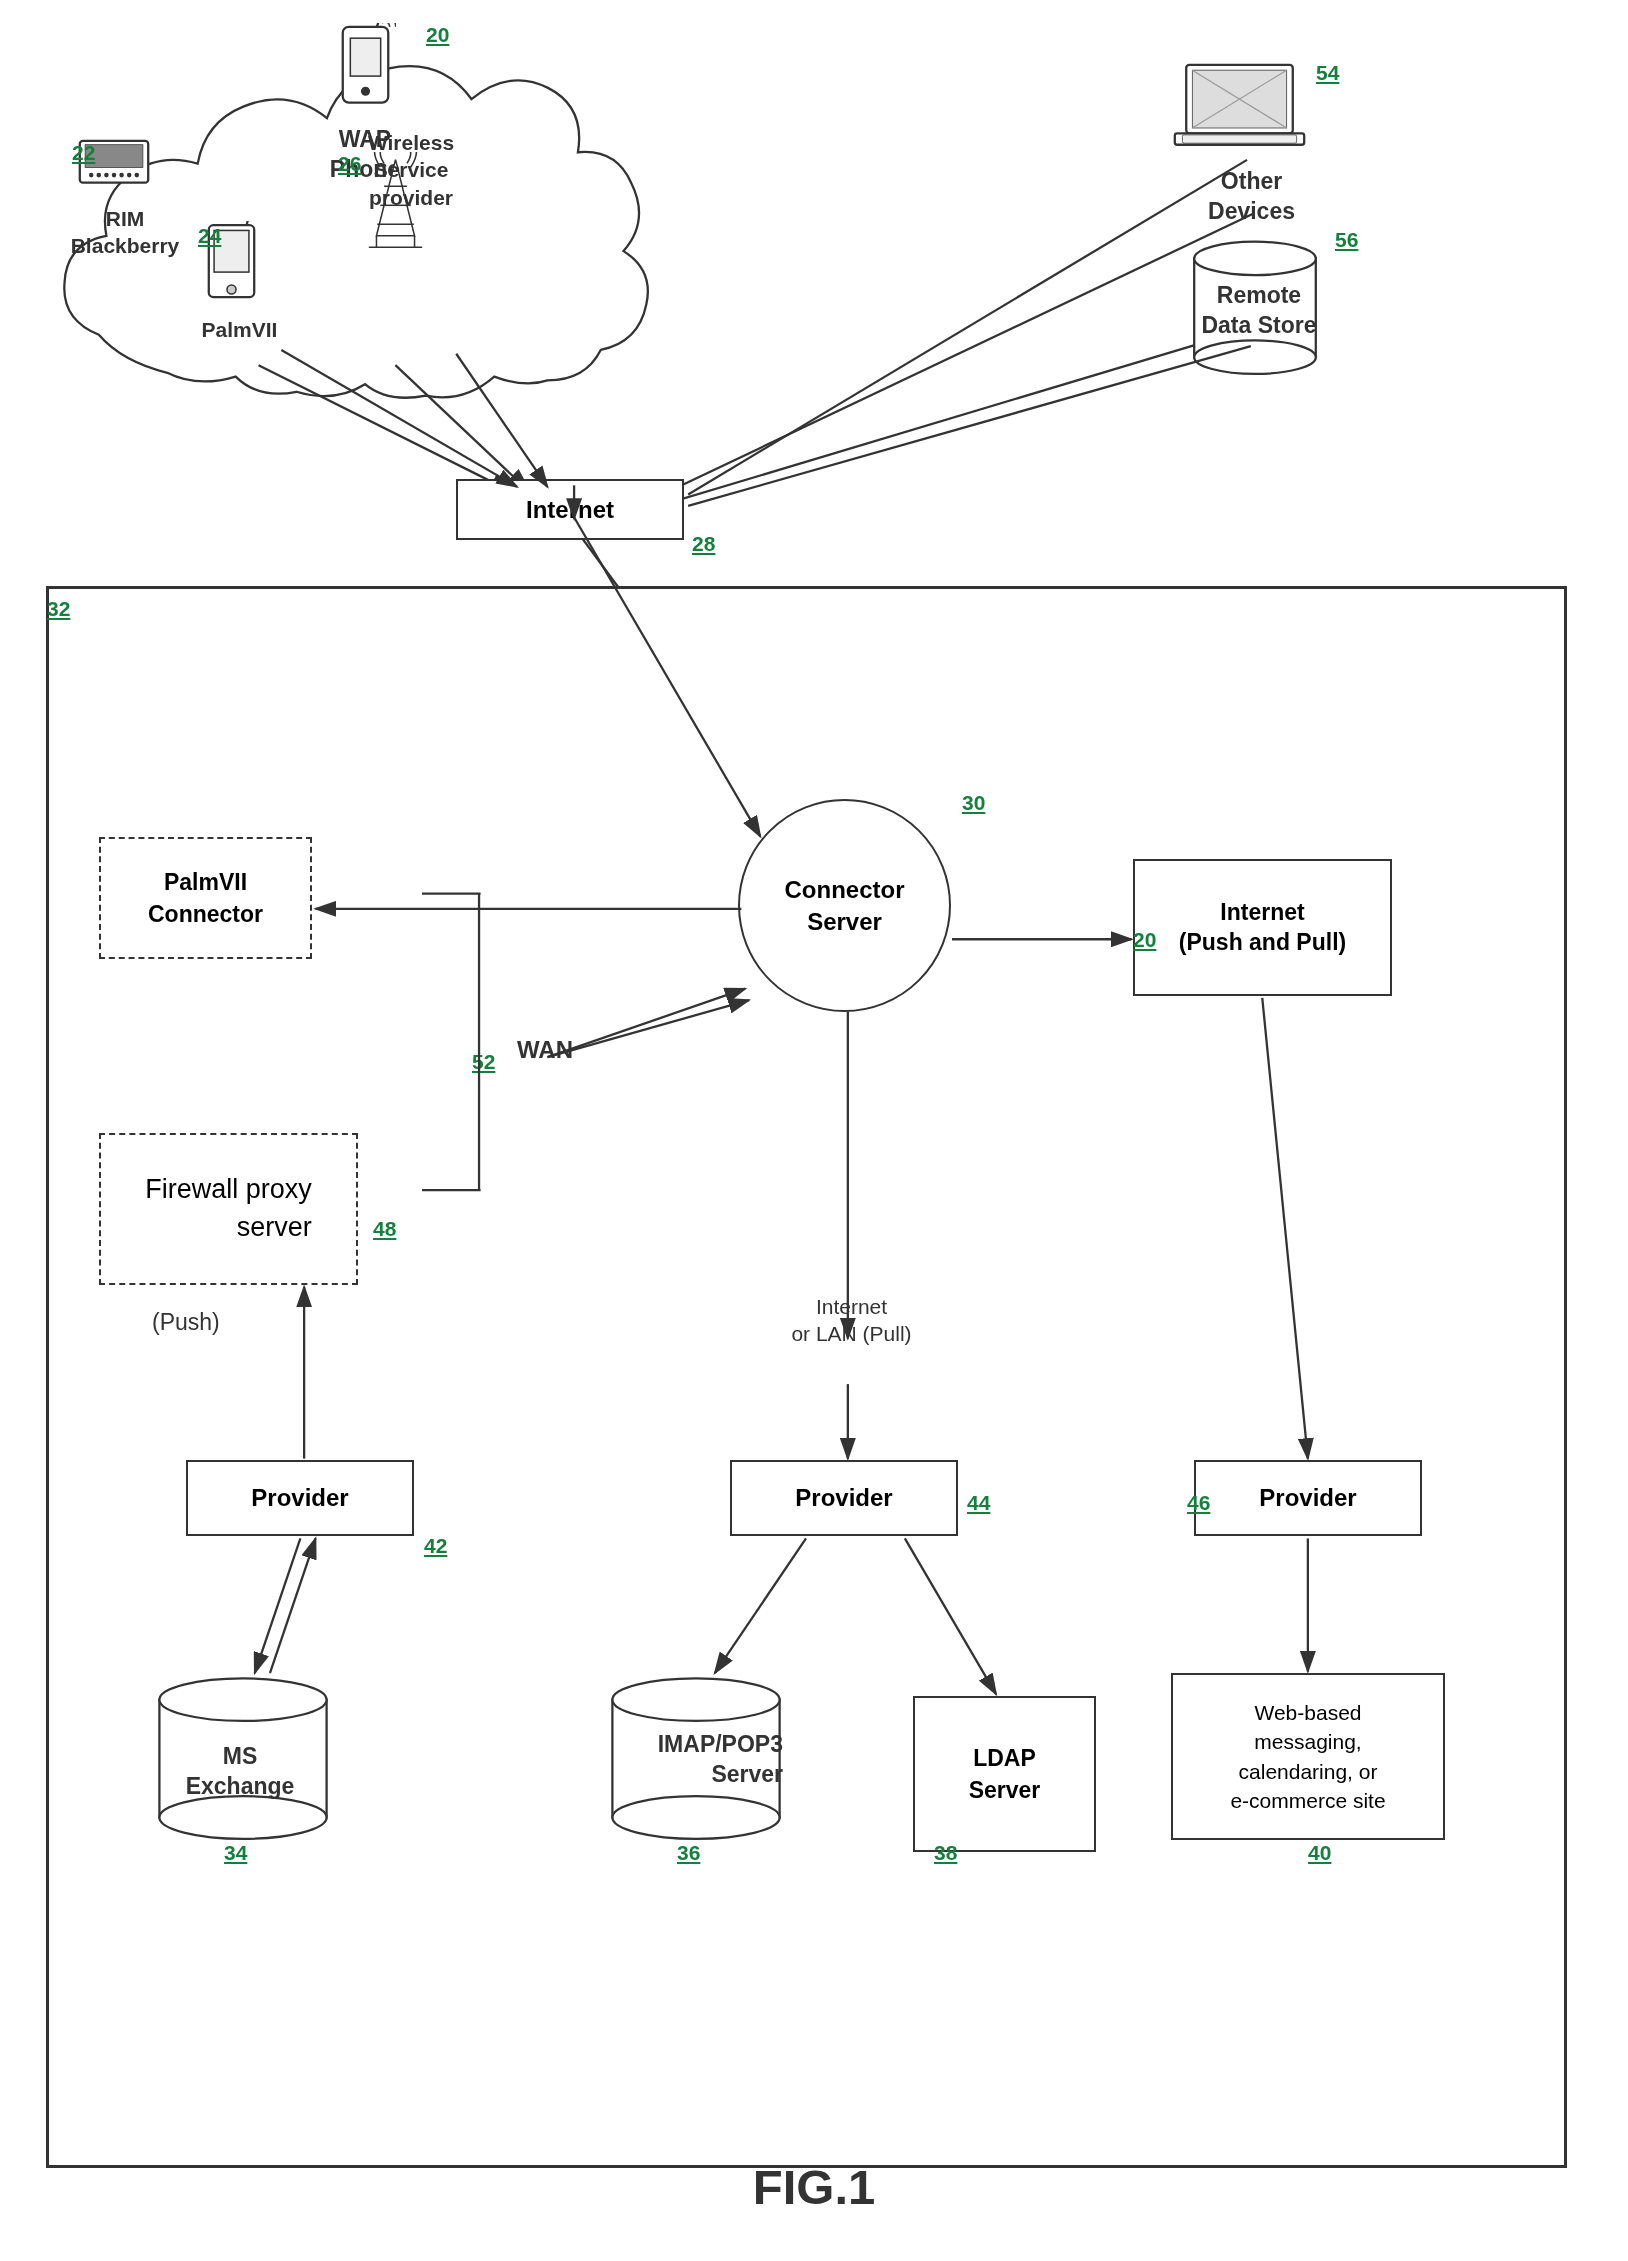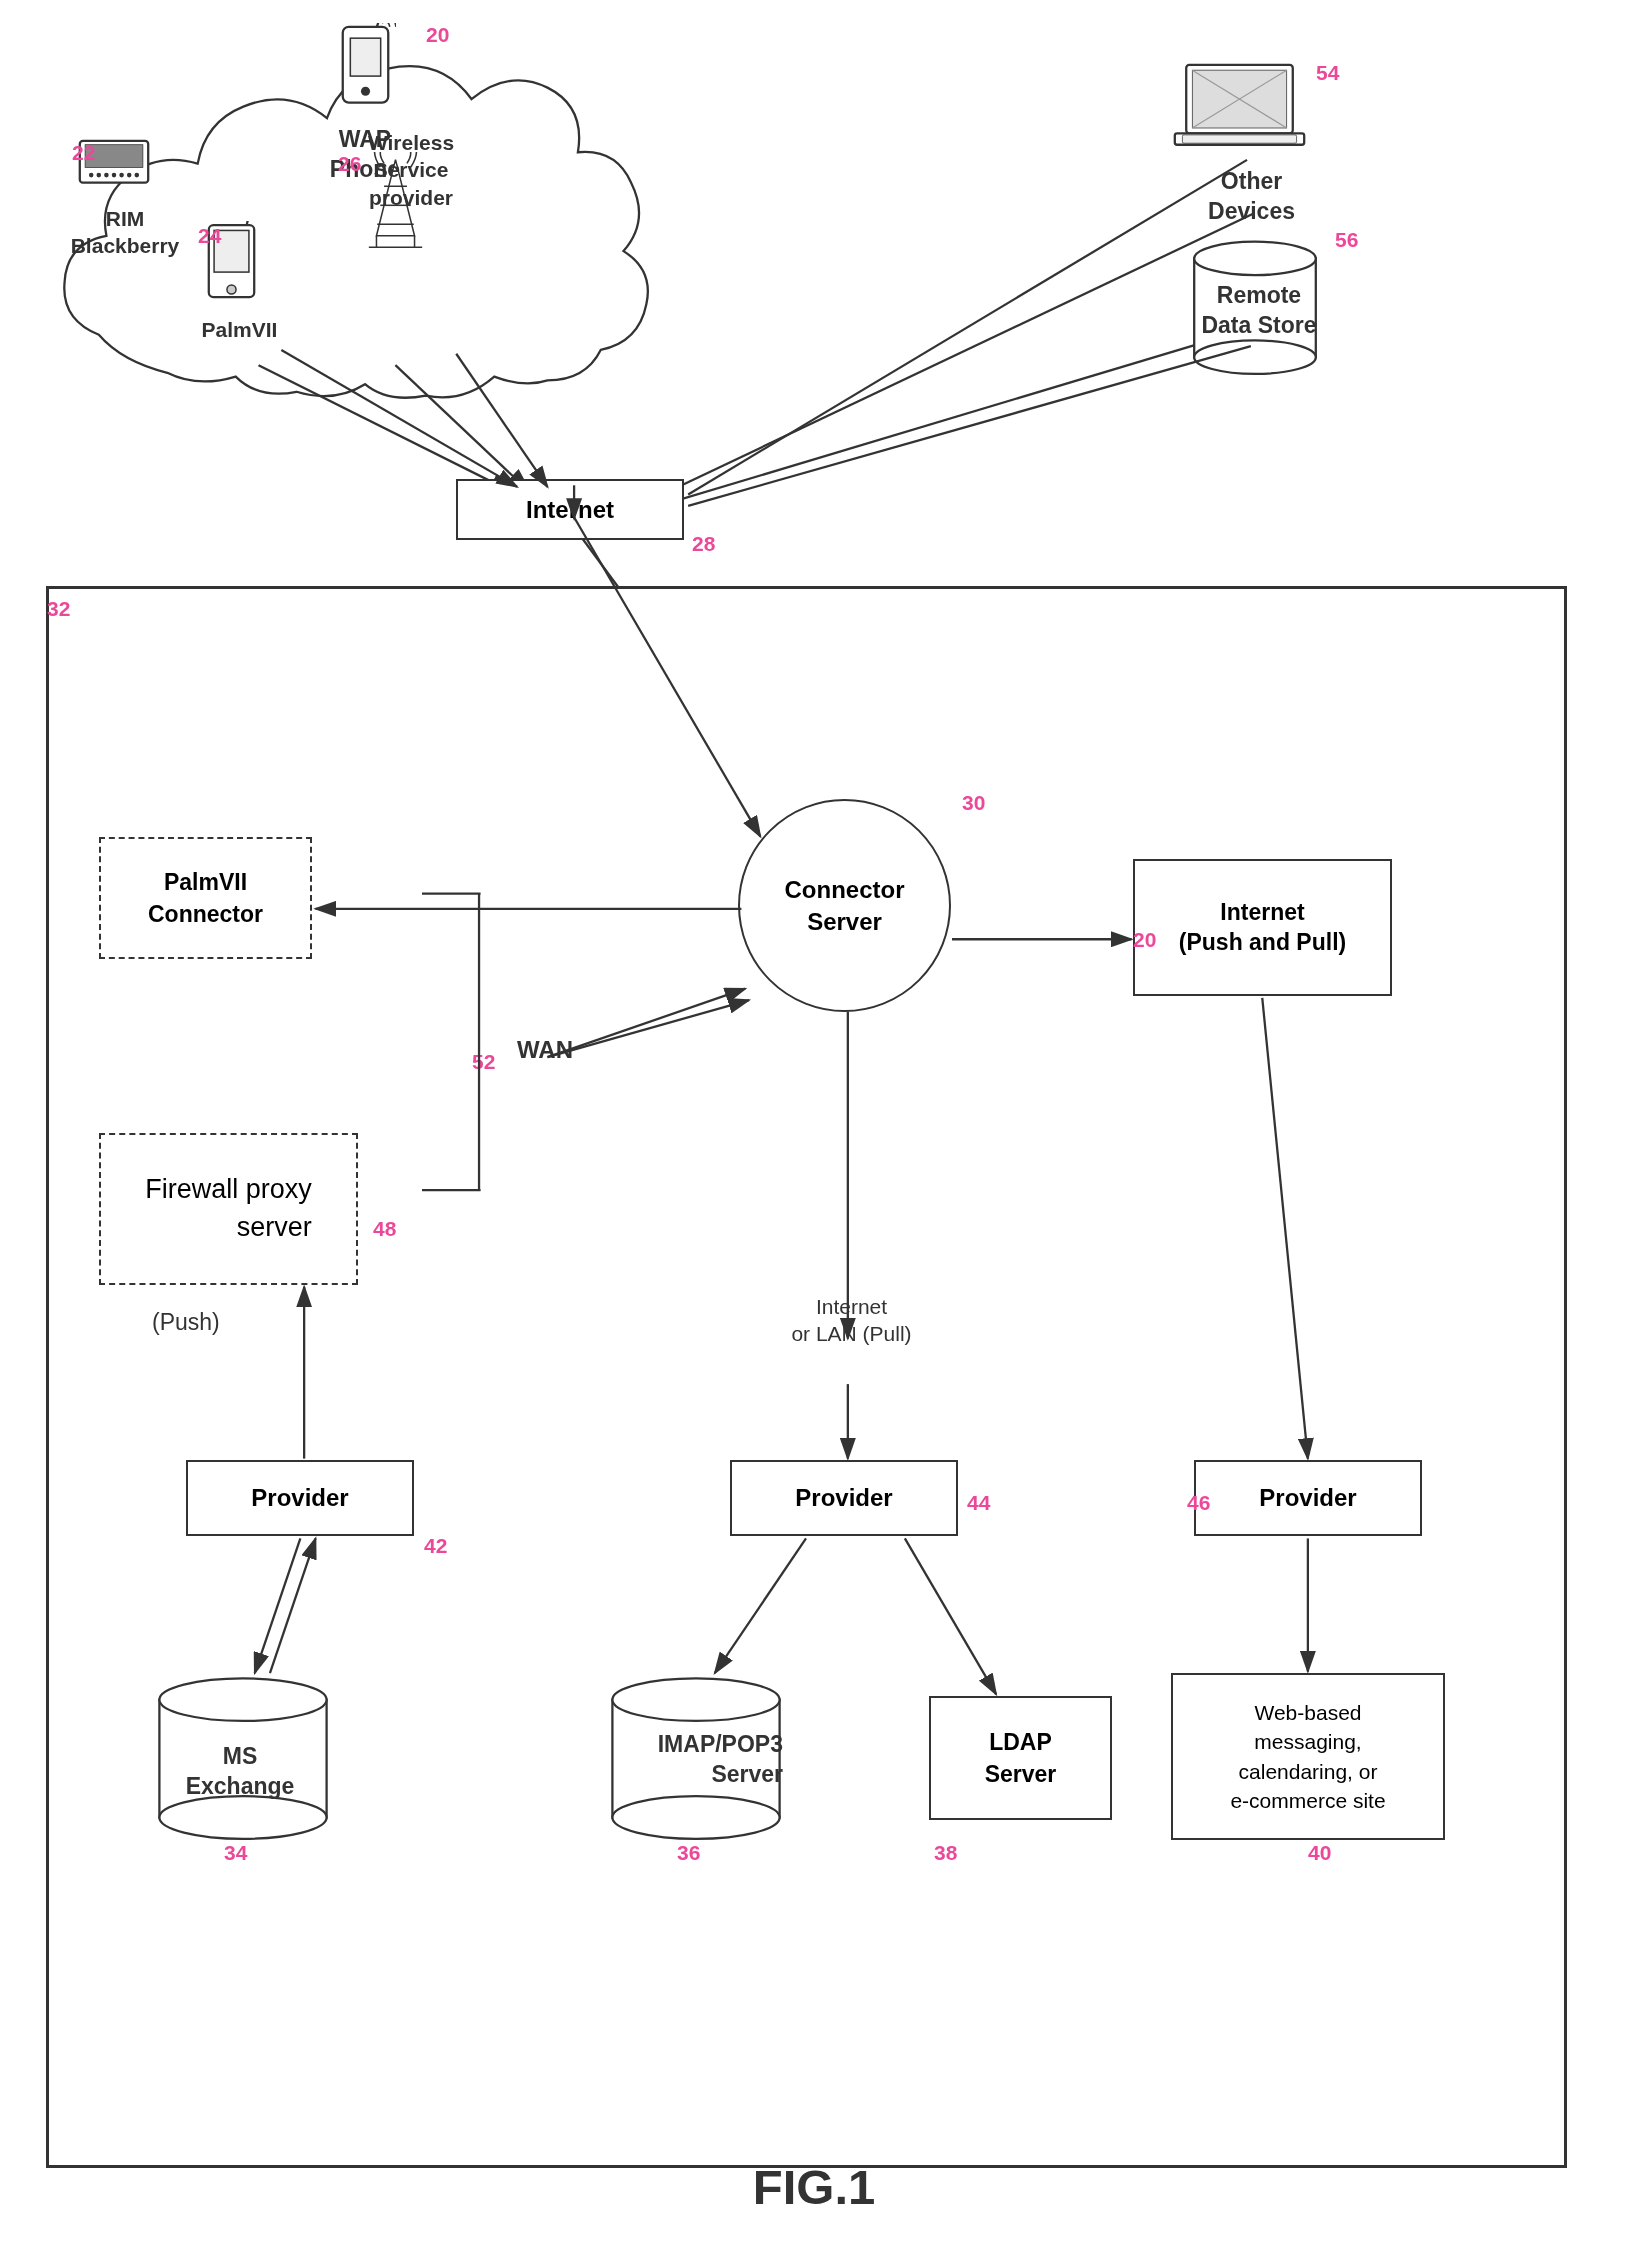--- a/index.html
+++ b/index.html
@@ -39,21 +39,22 @@
 
     .box-rounded {
       border-radius: 50%;
     }
 
     
     .label {
       position: absolute;
       font-size: 21px;
       font-weight: bold;
-      color: #ec4899;
+      color: #15803d;
+      text-decoration: underline;
     }
 
     
     .fig-caption {
       position: absolute;
       font-size: 46px;
       font-weight: bold;
       text-align: center;
       width: 100%;
       color: #333;
@@ -313,21 +314,21 @@
     <svg width="190" height="175" viewBox="0 0 250 230">
       <rect x="15" y="35" width="220" height="155" fill="white" stroke="#333" stroke-width="3"></rect>
       <ellipse cx="125" cy="35" rx="110" ry="28" fill="white" stroke="#333" stroke-width="3"></ellipse>
       <ellipse cx="125" cy="190" rx="110" ry="28" fill="white" stroke="#333" stroke-width="3"></ellipse>
     </svg>
   </div>
   <div class="text-label" style="top:1730px; left:616px; width:167px; font-size:23px; font-weight:bold; white-space:pre-line; line-height:1.3;text-align:right;">IMAP/POP3
 Server</div>
   <div class="label" style="top:1841px; left:677px;">36</div>
 
-  <div class="box" style="left:913px; top:1696px; width:183px; height:124px; font-size:23px; font-weight:bold; white-space:pre-line; line-height:1.4;margin-left:16px;">LDAP
+  <div class="box" style="left:913px; top:1696px; width:183px; height:156px; font-size:23px; font-weight:bold; white-space:pre-line; line-height:1.4;">LDAP
 Server</div>
   <div class="label" style="top:1841px; left:934px;">38</div>
 
   <div class="box" style="left:1171px; top:1673px; width:274px; height:167px; font-size:21px; white-space:pre-line; line-height:1.4;">Web-based
 messaging,
 calendaring, or
 e-commerce site</div>
   <div class="label" style="top:1841px; left:1308px;">40</div>
 
   <div class="fig-caption" style="bottom:46px; left:0; font-size:49px;">FIG.1</div>

